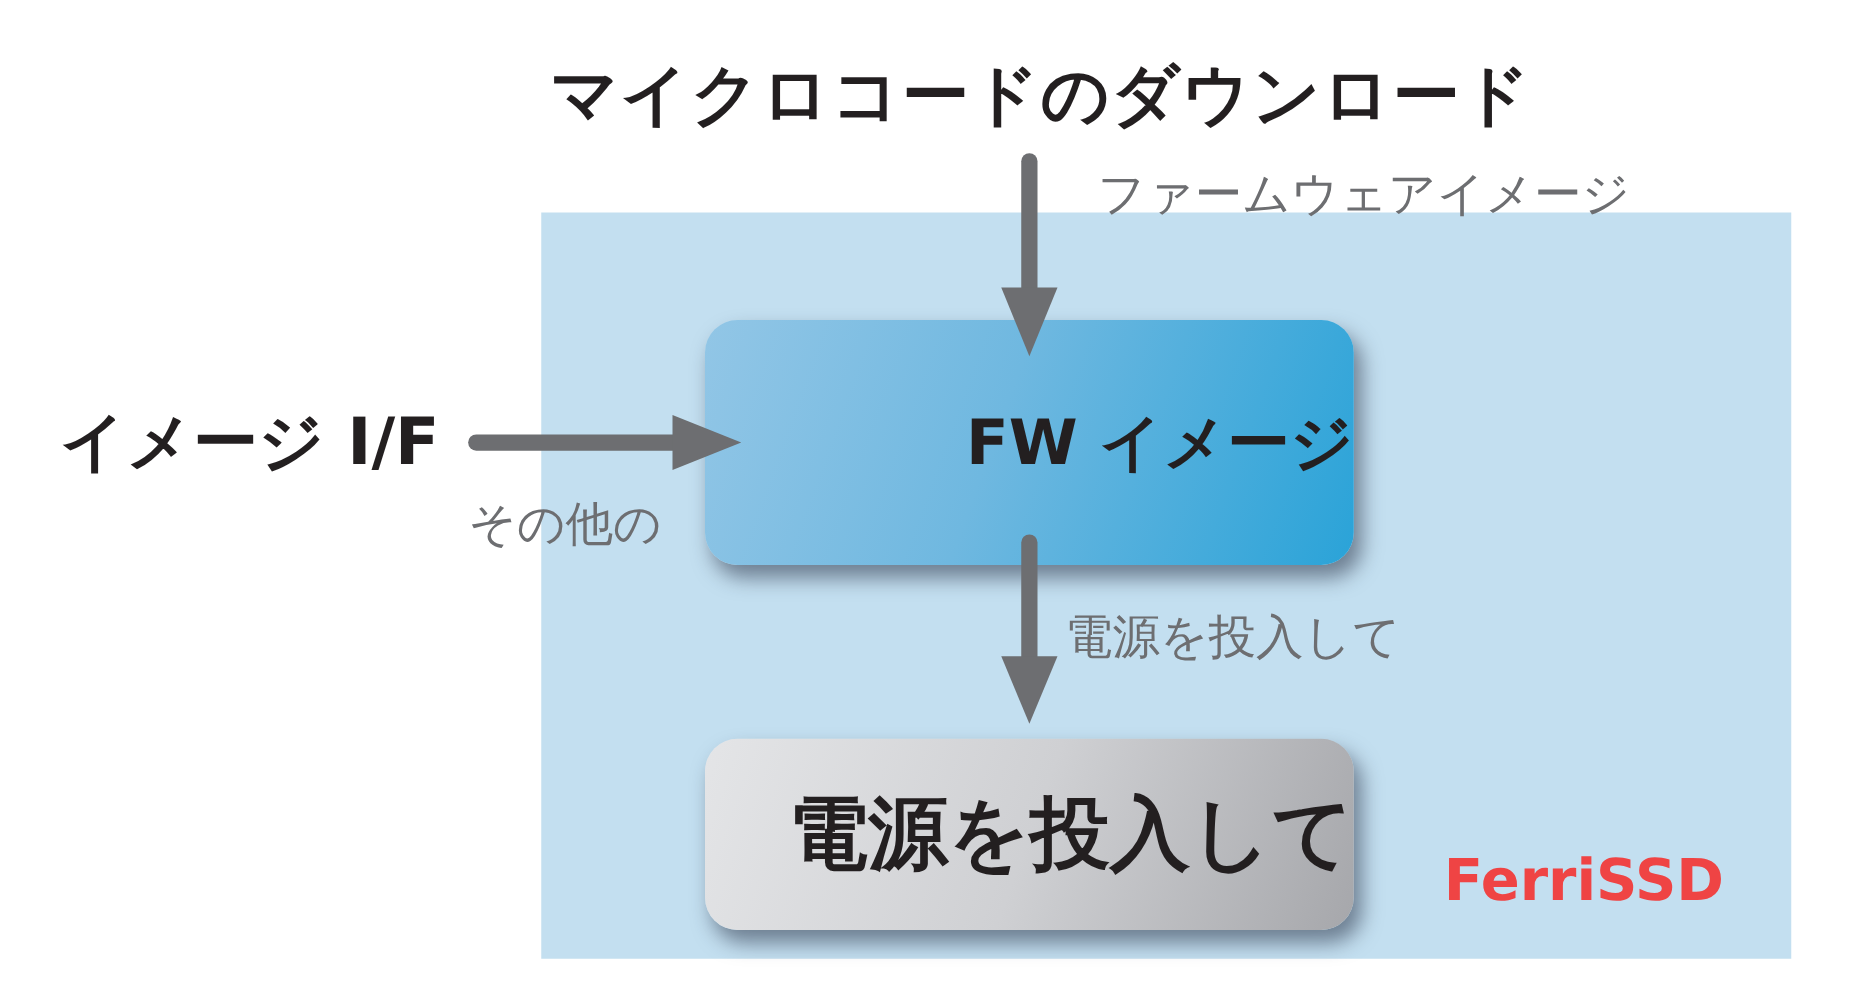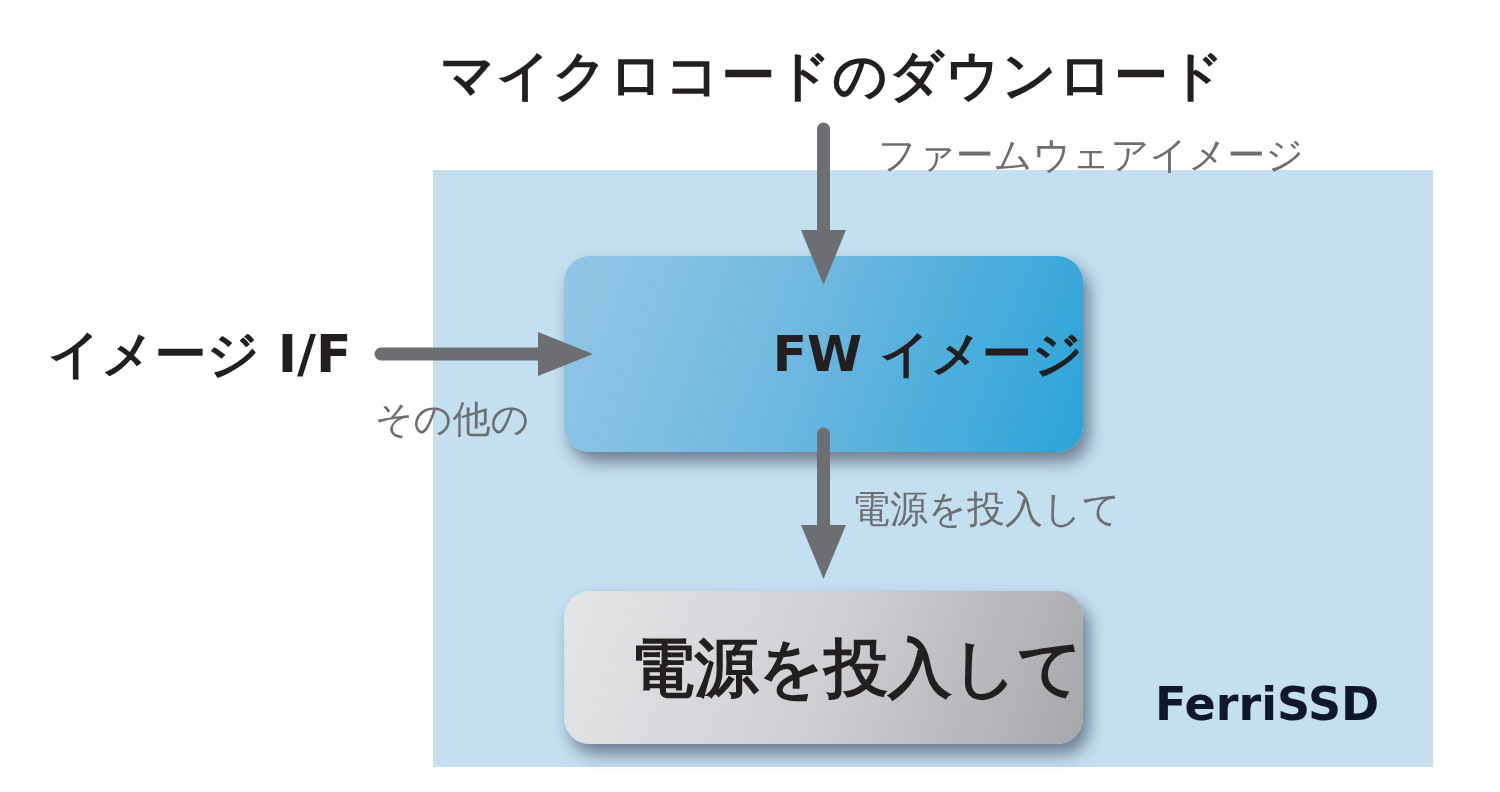--- a/index.html
+++ b/index.html
@@ -39,21 +39,21 @@
   }
   .boot-box {
     left: 564px; top: 563px; width: 519px; height: 153px;
     background: linear-gradient(110deg, #e4e5e7 0%, #cfd0d3 50%, #a6a7ab 100%);
     box-shadow: 6px 10px 16px rgba(40,50,70,0.55);
     font-size: 64px; line-height: 60px; margin-top: 28px;
   }
   .boot-box .inner { display: flex; flex-direction: column; }
   .brand {
     position: absolute; left: 1155px; top: 672px; font-size: 46px; font-weight: bold;
-    color: #0f172a; line-height: 64px;
+    color: #ef4444; line-height: 64px;
   }
   svg.arrows { position: absolute; left: 0; top: 0; }
 </style>
 </head>
 <body>
 
 <div class="panel"></div>
 
 <div class="title">マイクロコードのダウンロード</div>
 

